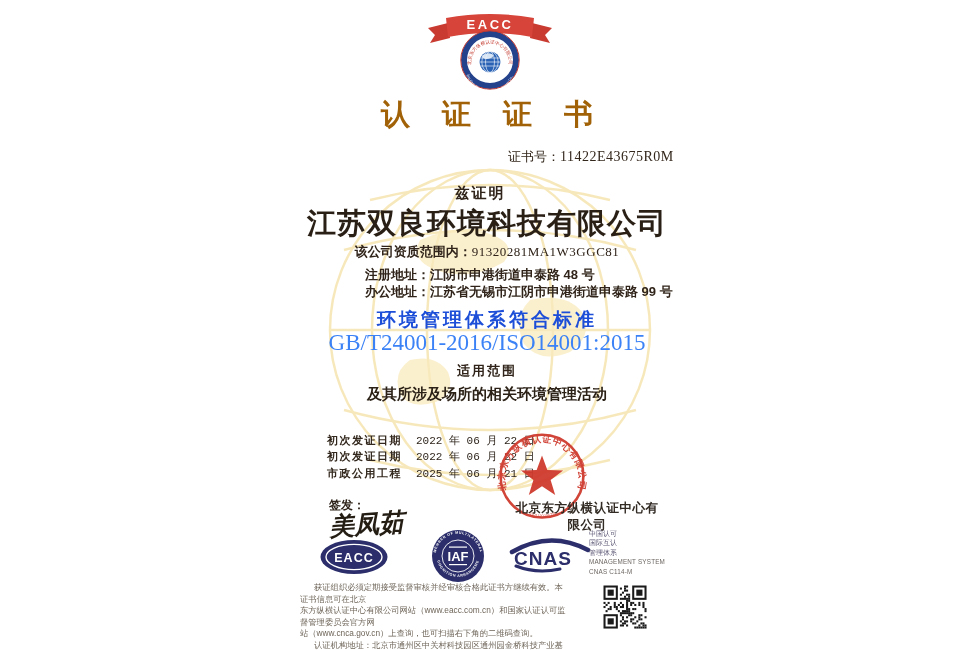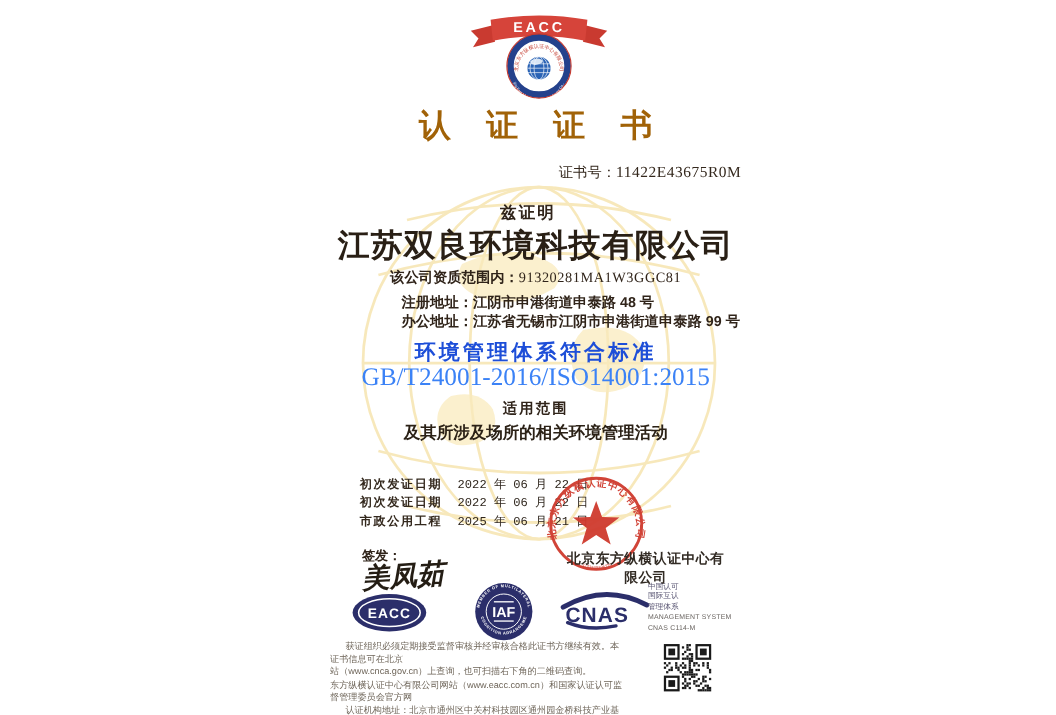--- a/index.html
+++ b/index.html
@@ -192,22 +192,22 @@
 <div class="abs cnastext">
   <div>中国认可</div>
   <div>国际互认</div>
   <div>管理体系</div>
   <div class="en">MANAGEMENT SYSTEM</div>
   <div class="en">CNAS C114-M</div>
 </div>
 
 <div class="abs footnote">
   <div class="ind">获证组织必须定期接受监督审核并经审核合格此证书方继续有效。本证书信息可在北京</div>
+  <div>东方纵横认证中心有限公司网站（www.eacc.com.cn）和国家认证认可监督管理委员会官方网</div>
   <div>站（www.cnca.gov.cn）上查询，也可扫描右下角的二维码查询。</div>
-  <div>东方纵横认证中心有限公司网站（www.eacc.com.cn）和国家认证认可监督管理委员会官方网</div>
   <div class="ind">认证机构地址：北京市通州区中关村科技园区通州园金桥科技产业基地景盛南四街17号</div>
 
 </div>
 
 <svg class="abs" id="qr" style="left:602px;top:584px;" width="47" height="47" viewBox="0 0 47 47">
   <rect width="47" height="47" fill="#ffffff"></rect>
 <rect x="1.5" y="17.9" width="2.05" height="2.05" fill="#1a1a1a"></rect>
     <rect x="1.5" y="22" width="2.05" height="2.05" fill="#1a1a1a"></rect>
     <rect x="3.55" y="19.95" width="2.05" height="2.05" fill="#1a1a1a"></rect>
     <rect x="3.55" y="26.099999999999998" width="2.05" height="2.05" fill="#1a1a1a"></rect>

